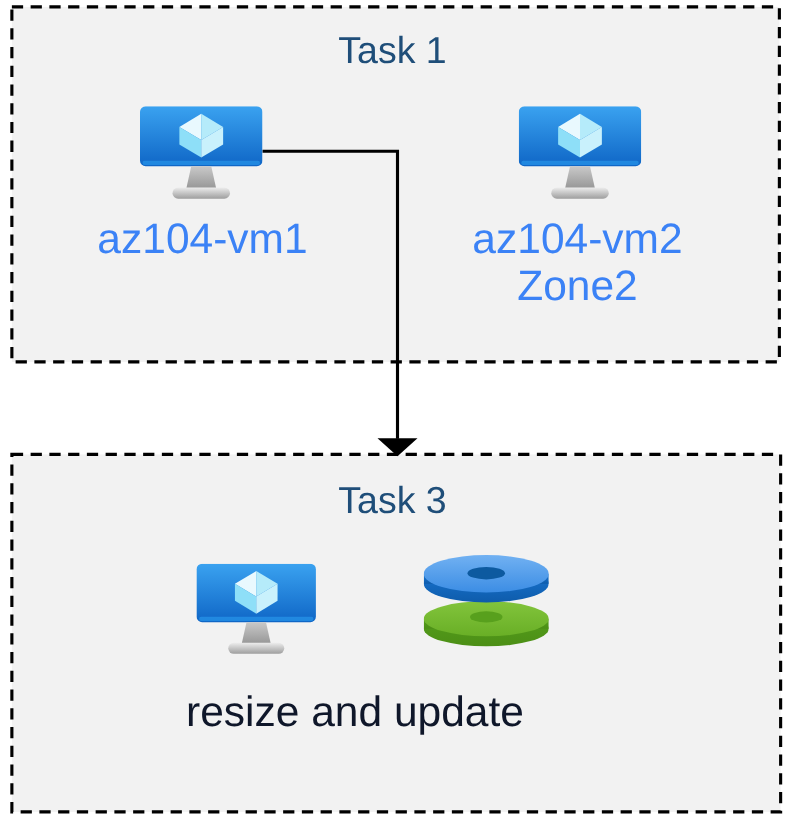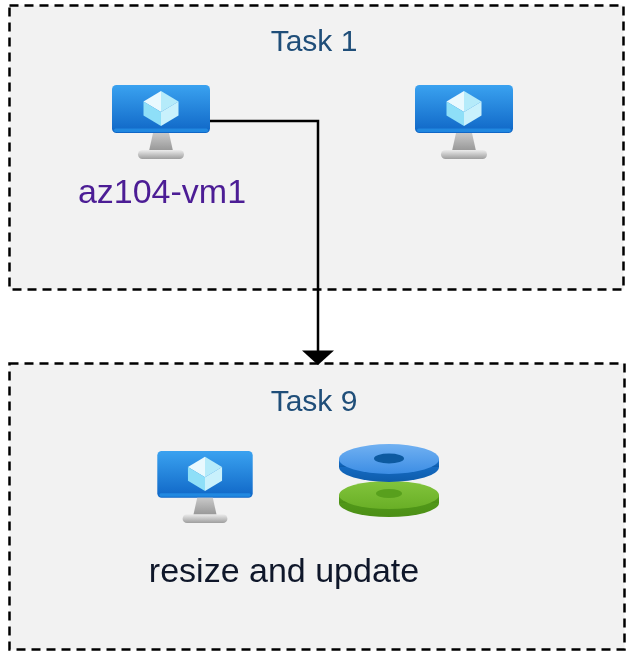--- a/index.html
+++ b/index.html
@@ -9,21 +9,21 @@
   .task-title{position:absolute;left:0;width:628px;text-align:center;
               font-size:30px;line-height:34px;font-weight:400;color:#1f4e79;}
   #task1-title{top:24px;}
   #task2-title{top:384px;}
   .vm-icon{position:absolute;width:98px;height:76px;}
   #vm1-icon{left:112px;top:85px;}
   #vm2-icon{left:415px;top:85px;}
   #vm3-icon{left:157px;top:451px;width:96px;height:74px;}
   .disks-icon{position:absolute;left:339px;top:444px;width:100px;height:78px;}
   .vm-label{position:absolute;width:220px;text-align:center;
-            font-size:34px;line-height:38px;color:#4c1d95;top:172px;}
+            font-size:34px;line-height:38px;color:#3b82f6;top:172px;}
   #vm1-label{left:52px;}
   #vm2-label{left:352px;}
   .caption{position:absolute;left:124px;top:551px;width:320px;text-align:center;
            font-size:34px;line-height:38px;color:#0f172a;}
   svg{display:block;}
 </style>
 </head>
 <body>
 
 <div class="stage">
@@ -88,22 +88,26 @@
     <polygon points="49,6 66.5,16.5 49,27" fill="#b5ebfa"></polygon>
     <polygon points="31.5,16.5 49,27 49,41 31.5,30.5" fill="#8edff8"></polygon>
     <polygon points="66.5,16.5 49,27 49,41 66.5,30.5" fill="#c9f1fc"></polygon>
     <polygon points="41,48 57,48 61,66 37,66" fill="url(#neckGrad)"></polygon>
     <rect x="26" y="65" width="46" height="9" rx="4.5" fill="url(#baseGrad)"></rect>
   </svg>
 
   <div class="vm-label" id="vm1-label">
     <div>az104-vm1</div>
   </div>
+  <div class="vm-label" id="vm2-label">
+    <div>az104-vm2</div>
+    <div>Zone2</div>
+  </div>
 
-  <div class="task-title" id="task2-title">Task 9</div>
+  <div class="task-title" id="task2-title">Task 3</div>
 
   <svg class="vm-icon" id="vm3-icon" viewBox="0 0 98 76">
     <rect x="0" y="0" width="98" height="48" rx="4.5" fill="url(#monGrad)"></rect>
     <rect x="2" y="43.5" width="94" height="3.5" rx="1.7" fill="#2c9cf0" opacity="0.6"></rect>
     <polygon points="49,6 31.5,16.5 49,27" fill="#e9f9fe"></polygon>
     <polygon points="49,6 66.5,16.5 49,27" fill="#b5ebfa"></polygon>
     <polygon points="31.5,16.5 49,27 49,41 31.5,30.5" fill="#8edff8"></polygon>
     <polygon points="66.5,16.5 49,27 49,41 66.5,30.5" fill="#c9f1fc"></polygon>
     <polygon points="41,48 57,48 61,66 37,66" fill="url(#neckGrad)"></polygon>
     <rect x="26" y="65" width="46" height="9" rx="4.5" fill="url(#baseGrad)"></rect>

